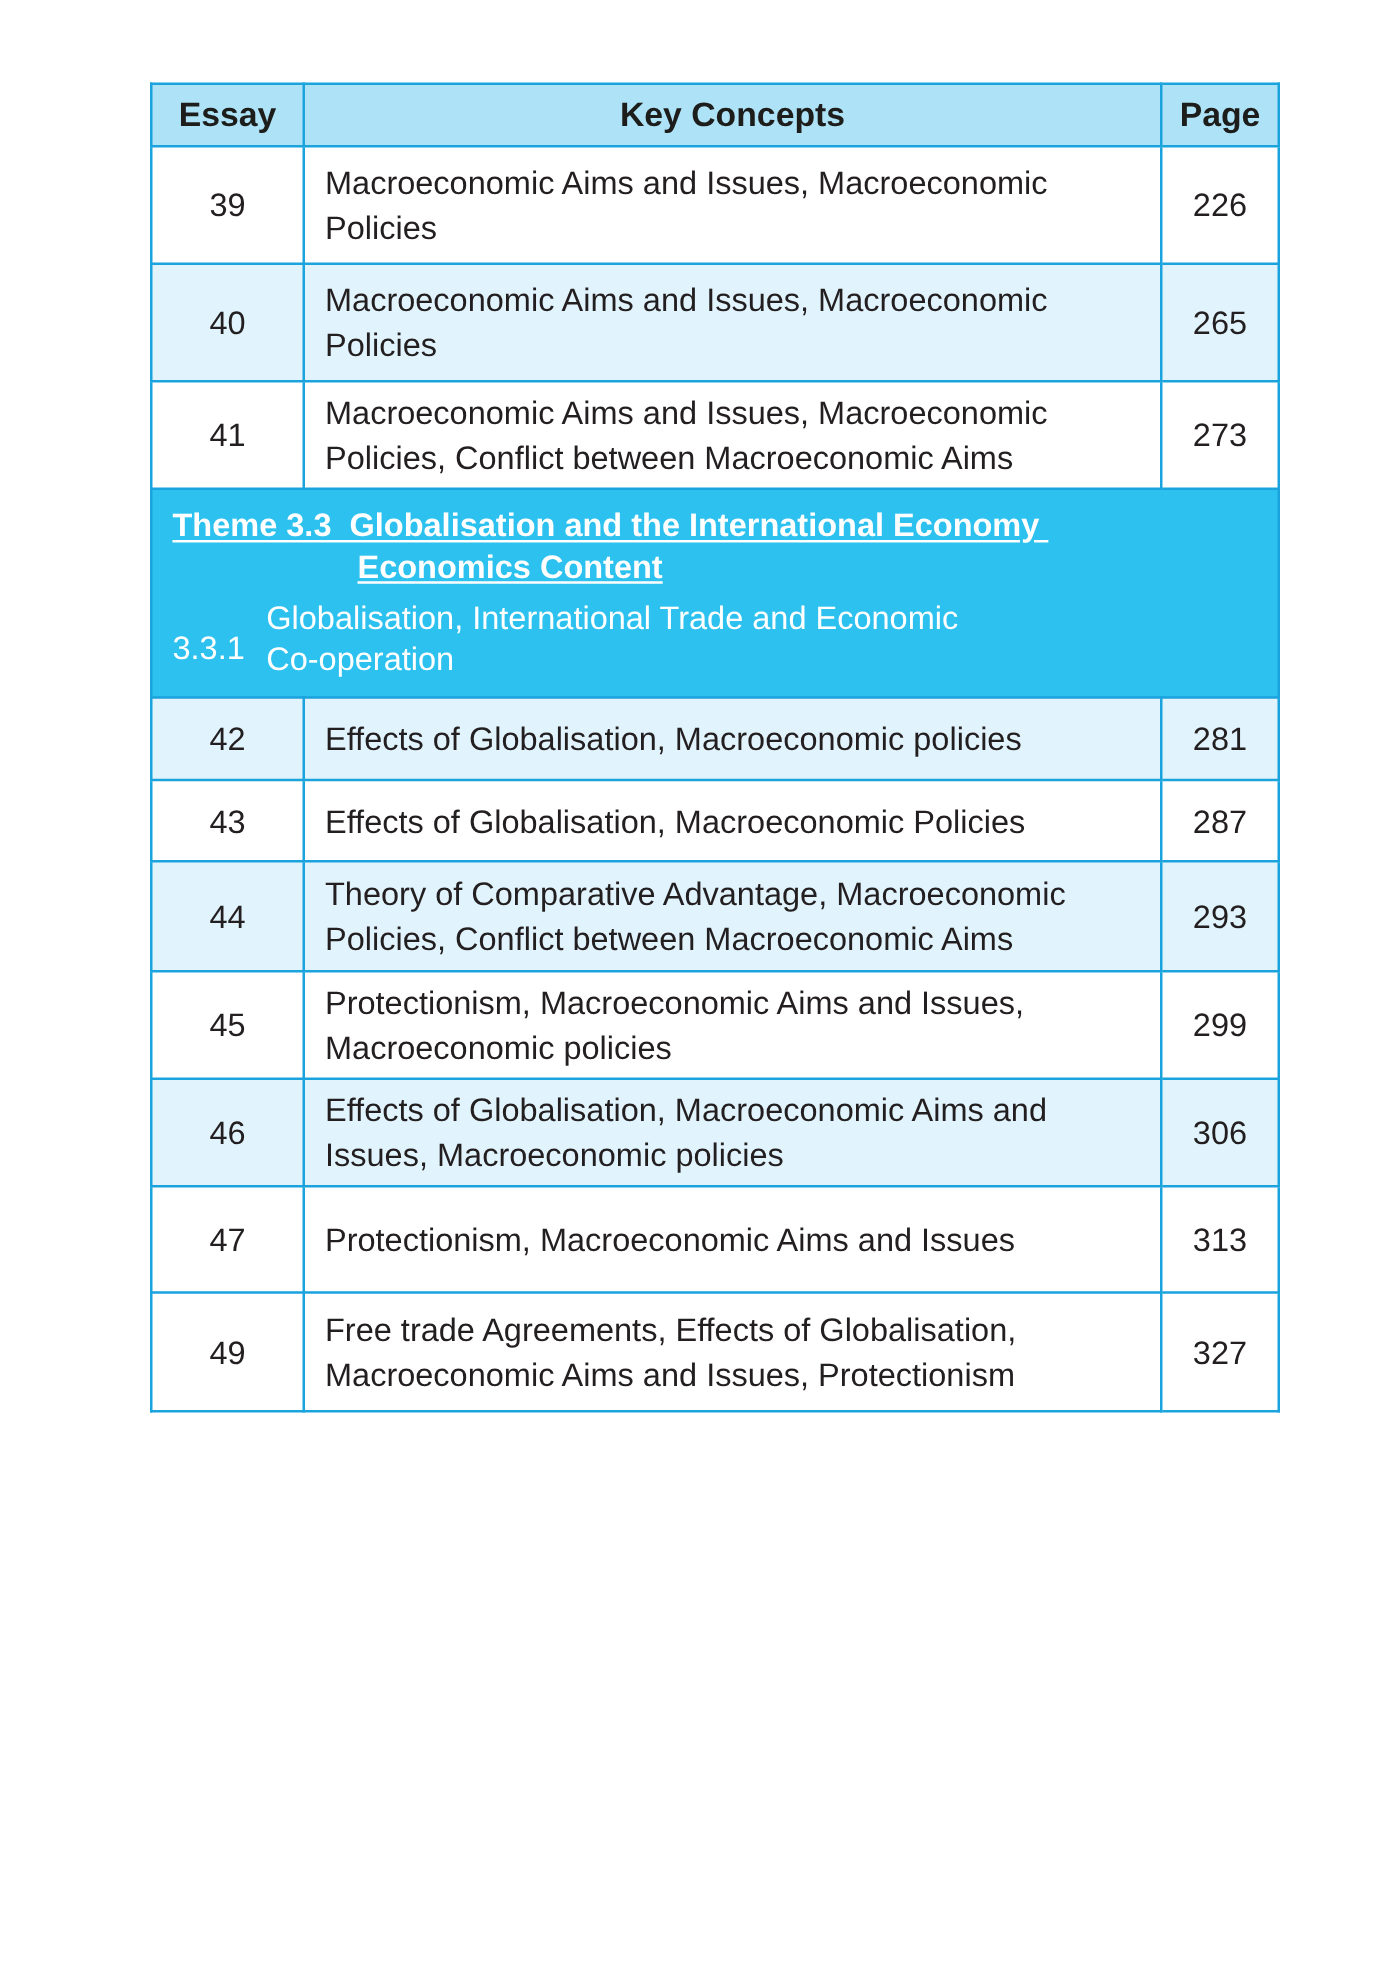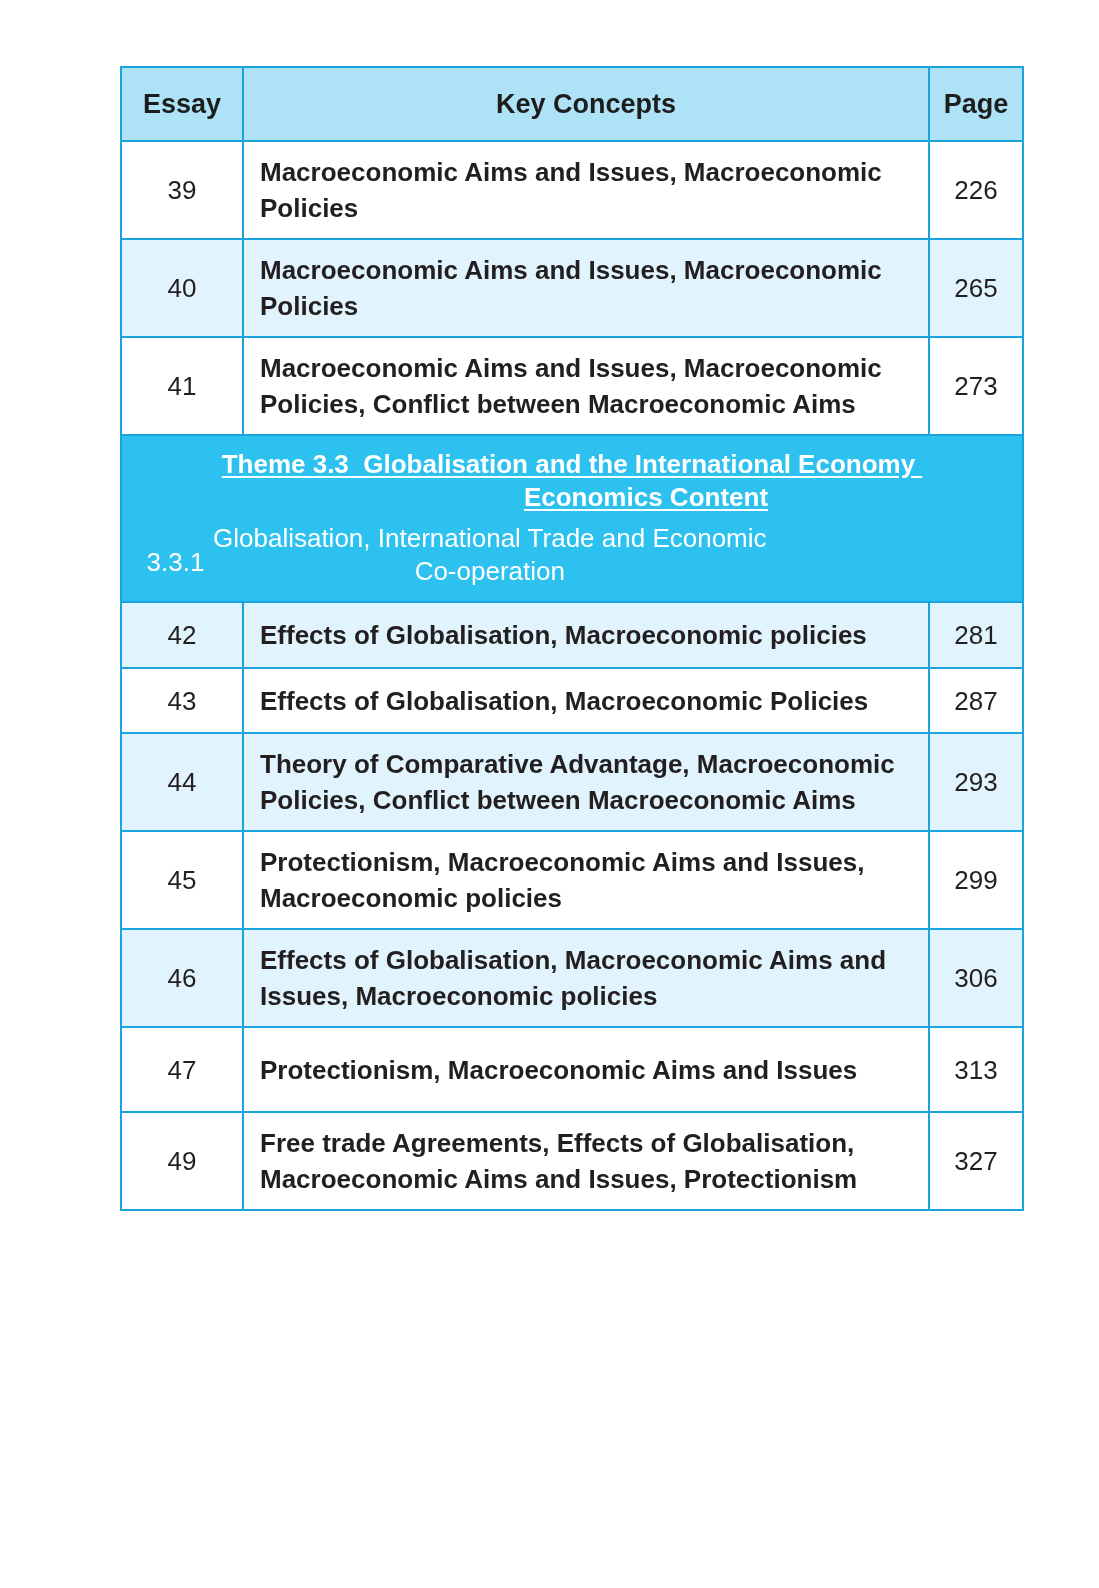--- a/index.html
+++ b/index.html
@@ -17,21 +17,21 @@
     .toc-table {
       position: absolute;
       left: 120px;
       top: 66px;
       width: 902px;
       border-collapse: collapse;
       table-layout: fixed;
     }
     .toc-table td, .toc-table th {
       border: 2.5px solid #1aa3dc;
-      padding: 12px;
+      padding: 0;
       font-size: 26px;
       line-height: 36px;
       vertical-align: middle;
     }
     .col-essay { width: 122px; }
     .col-concepts { width: 686px; }
     .col-page { width: 94px; }
     .toc-table th {
       background: #aee2f7;
       font-weight: bold;
@@ -40,29 +40,28 @@
       color: #1d1d1b;
     }
     .toc-table td.essay-num,
     .toc-table td.page-num {
       text-align: center;
     }
     .toc-table td.concepts {
       text-align: left;
       padding-left: 16px;
       padding-right: 10px;
-      font-weight: bold;
     }
     tr.alt td { background: #e1f3fc; }
     tr.plain td { background: #ffffff; }
     tr.theme-row td {
       background: #2cc1ef;
       color: #ffffff;
       padding: 10px 16px 12px 16px;
-      text-align: center;
+      text-align: left;
     }
     .theme-title {
       font-weight: bold;
       font-size: 26px;
       line-height: 33px;
       text-decoration: underline;
       text-underline-offset: 3px;
       white-space: pre;
     }
     .theme-title .second-line {

